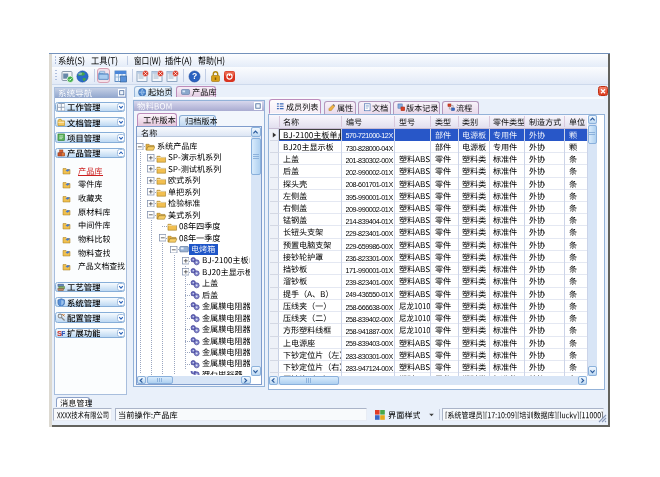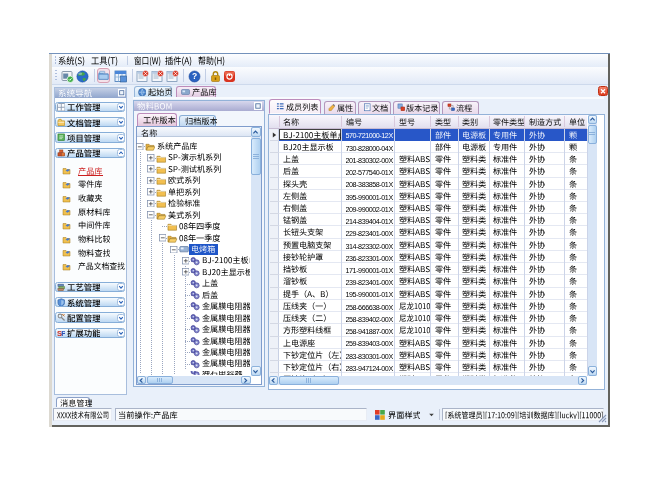--- a/index.html
+++ b/index.html
@@ -1684,21 +1684,21 @@
           <use href="#s64" fill="#000"></use>
         </svg>
       </div>
       <div style="position:absolute;left:10.5px;top:35.7px;width:308.3px;height:1px;background:#e4e8f2"></div>
       <div style="position:absolute;left:1px;top:47.9px;width:9.0px;height:1px;background:#d4d8e4"></div>
       <div style="position:absolute;left:14.3px;top:38.7px;max-width:58.2px;overflow:hidden;height:8.6px">
         <svg class="t" style="width:16.1px;height:8.1px;" viewBox="0 -880 2000 1000" preserveAspectRatio="none">
           <use href="#s40" fill="#000"></use>
         </svg>
       </div>
-      <div style="position:absolute;left:77.0px;top:39.5px;width:49px;overflow:hidden;font:7.2px 'Liberation Sans';letter-spacing:-0.45px;color:#000;white-space:nowrap">202-577540-01X</div>
+      <div style="position:absolute;left:77.0px;top:39.5px;width:49px;overflow:hidden;font:7.2px 'Liberation Sans';letter-spacing:-0.45px;color:#000;white-space:nowrap">202-990002-01X</div>
       <div style="position:absolute;left:130.0px;top:38.7px;height:8.6px">
         <svg class="t" style="width:31.1px;height:8.1px;" viewBox="0 -880 3861 1000" preserveAspectRatio="none">
           <use href="#s60" fill="#000"></use>
         </svg>
       </div>
       <div style="position:absolute;left:166.0px;top:38.7px;height:8.6px">
         <svg class="t" style="width:16.1px;height:8.1px;" viewBox="0 -880 2000 1000" preserveAspectRatio="none">
           <use href="#s61" fill="#000"></use>
         </svg>
       </div>
@@ -1722,21 +1722,21 @@
           <use href="#s64" fill="#000"></use>
         </svg>
       </div>
       <div style="position:absolute;left:10.5px;top:47.9px;width:308.3px;height:1px;background:#e4e8f2"></div>
       <div style="position:absolute;left:1px;top:60.2px;width:9.0px;height:1px;background:#d4d8e4"></div>
       <div style="position:absolute;left:14.3px;top:50.9px;max-width:58.2px;overflow:hidden;height:8.6px">
         <svg class="t" style="width:24.2px;height:8.1px;" viewBox="0 -880 3000 1000" preserveAspectRatio="none">
           <use href="#s65" fill="#000"></use>
         </svg>
       </div>
-      <div style="position:absolute;left:77.0px;top:51.7px;width:49px;overflow:hidden;font:7.2px 'Liberation Sans';letter-spacing:-0.45px;color:#000;white-space:nowrap">208-383858-01X</div>
+      <div style="position:absolute;left:77.0px;top:51.7px;width:49px;overflow:hidden;font:7.2px 'Liberation Sans';letter-spacing:-0.45px;color:#000;white-space:nowrap">208-601701-01X</div>
       <div style="position:absolute;left:130.0px;top:50.9px;height:8.6px">
         <svg class="t" style="width:31.1px;height:8.1px;" viewBox="0 -880 3861 1000" preserveAspectRatio="none">
           <use href="#s60" fill="#000"></use>
         </svg>
       </div>
       <div style="position:absolute;left:166.0px;top:50.9px;height:8.6px">
         <svg class="t" style="width:16.1px;height:8.1px;" viewBox="0 -880 2000 1000" preserveAspectRatio="none">
           <use href="#s61" fill="#000"></use>
         </svg>
       </div>
@@ -1912,21 +1912,21 @@
           <use href="#s64" fill="#000"></use>
         </svg>
       </div>
       <div style="position:absolute;left:10.5px;top:109.1px;width:308.3px;height:1px;background:#e4e8f2"></div>
       <div style="position:absolute;left:1px;top:121.3px;width:9.0px;height:1px;background:#d4d8e4"></div>
       <div style="position:absolute;left:14.3px;top:112.1px;max-width:58.2px;overflow:hidden;height:8.6px">
         <svg class="t" style="width:48.3px;height:8.1px;" viewBox="0 -880 6000 1000" preserveAspectRatio="none">
           <use href="#s70" fill="#000"></use>
         </svg>
       </div>
-      <div style="position:absolute;left:77.0px;top:112.9px;width:49px;overflow:hidden;font:7.2px 'Liberation Sans';letter-spacing:-0.45px;color:#000;white-space:nowrap">314-823302-00X</div>
+      <div style="position:absolute;left:77.0px;top:112.9px;width:49px;overflow:hidden;font:7.2px 'Liberation Sans';letter-spacing:-0.45px;color:#000;white-space:nowrap">229-659986-00X</div>
       <div style="position:absolute;left:130.0px;top:112.1px;height:8.6px">
         <svg class="t" style="width:31.1px;height:8.1px;" viewBox="0 -880 3861 1000" preserveAspectRatio="none">
           <use href="#s60" fill="#000"></use>
         </svg>
       </div>
       <div style="position:absolute;left:166.0px;top:112.1px;height:8.6px">
         <svg class="t" style="width:16.1px;height:8.1px;" viewBox="0 -880 2000 1000" preserveAspectRatio="none">
           <use href="#s61" fill="#000"></use>
         </svg>
       </div>
@@ -2064,21 +2064,21 @@
           <use href="#s64" fill="#000"></use>
         </svg>
       </div>
       <div style="position:absolute;left:10.5px;top:158.0px;width:308.3px;height:1px;background:#e4e8f2"></div>
       <div style="position:absolute;left:1px;top:170.2px;width:9.0px;height:1px;background:#d4d8e4"></div>
       <div style="position:absolute;left:14.3px;top:161.0px;max-width:58.2px;overflow:hidden;height:8.6px">
         <svg class="t" style="width:50.4px;height:8.1px;" viewBox="0 -880 6265 1000" preserveAspectRatio="none">
           <use href="#s74" fill="#000"></use>
         </svg>
       </div>
-      <div style="position:absolute;left:77.0px;top:161.8px;width:49px;overflow:hidden;font:7.2px 'Liberation Sans';letter-spacing:-0.45px;color:#000;white-space:nowrap">195-990001-01X</div>
+      <div style="position:absolute;left:77.0px;top:161.8px;width:49px;overflow:hidden;font:7.2px 'Liberation Sans';letter-spacing:-0.45px;color:#000;white-space:nowrap">249-436550-01X</div>
       <div style="position:absolute;left:130.0px;top:161.0px;height:8.6px">
         <svg class="t" style="width:31.1px;height:8.1px;" viewBox="0 -880 3861 1000" preserveAspectRatio="none">
           <use href="#s60" fill="#000"></use>
         </svg>
       </div>
       <div style="position:absolute;left:166.0px;top:161.0px;height:8.6px">
         <svg class="t" style="width:16.1px;height:8.1px;" viewBox="0 -880 2000 1000" preserveAspectRatio="none">
           <use href="#s61" fill="#000"></use>
         </svg>
       </div>

